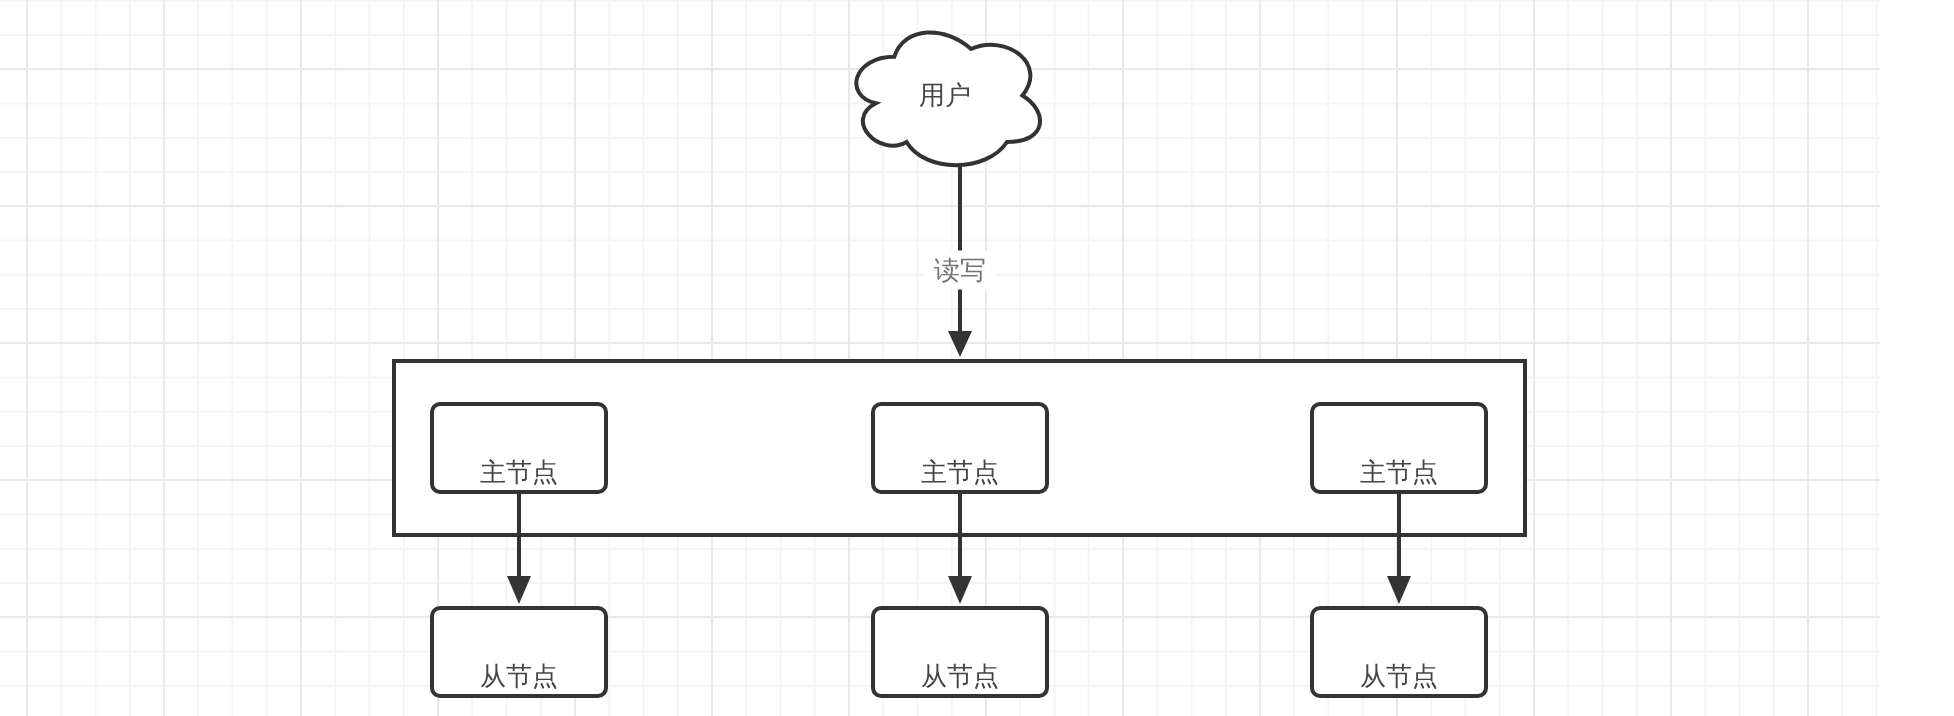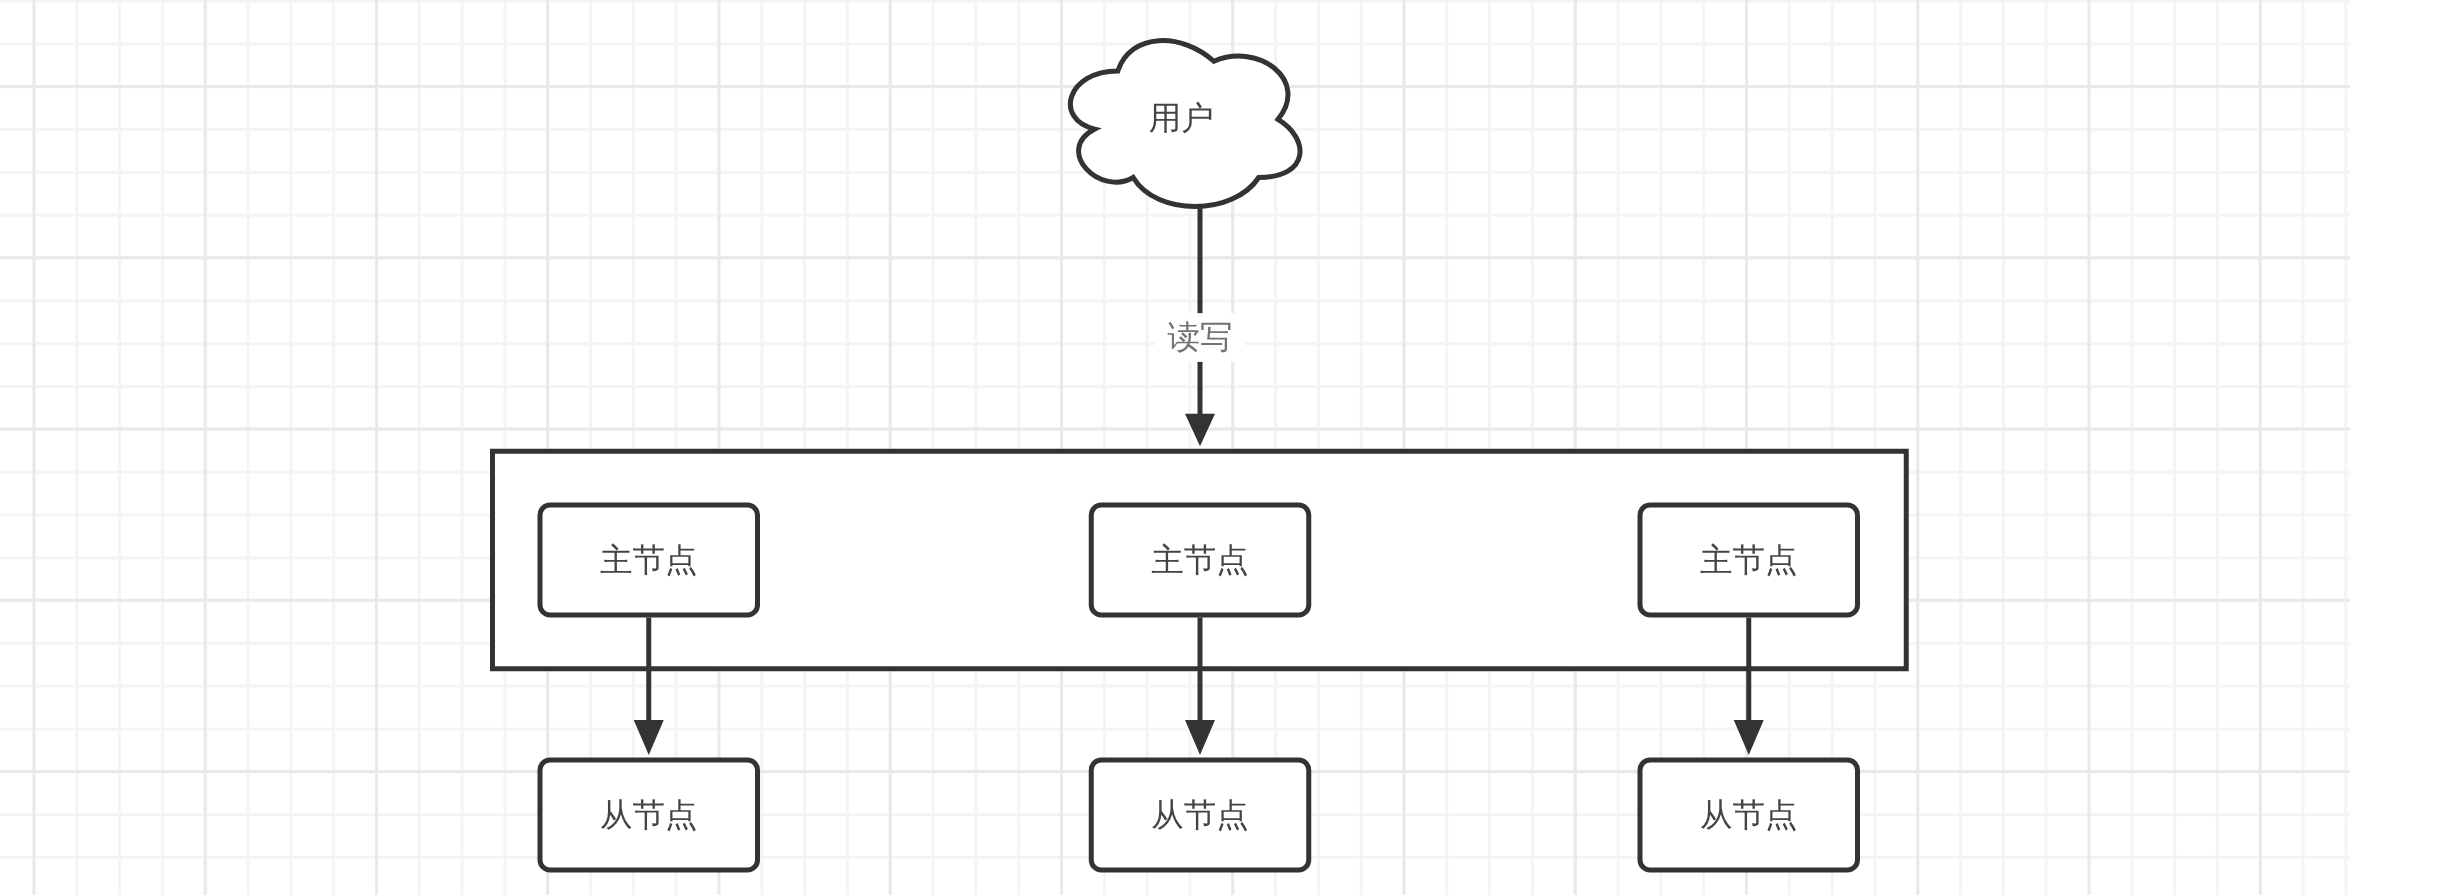--- a/index.html
+++ b/index.html
@@ -44,21 +44,21 @@
 
   
   .node {
     position: absolute;
     width: 178px; height: 92px;
     border: 4px solid #333333;
     border-radius: 10px;
     background: #ffffff;
     box-sizing: border-box;
     display: flex;
-    align-items: center;
+    align-items: flex-end;
     justify-content: center;
     font-size: 26px;
     color: #444444;
     z-index: 3;
   }
   .m1 { left: 430px;  top: 402px; }
   .m2 { left: 871px;  top: 402px; }
   .m3 { left: 1310px; top: 402px; }
   .s1 { left: 430px;  top: 606px; }
   .s2 { left: 871px;  top: 606px; }

